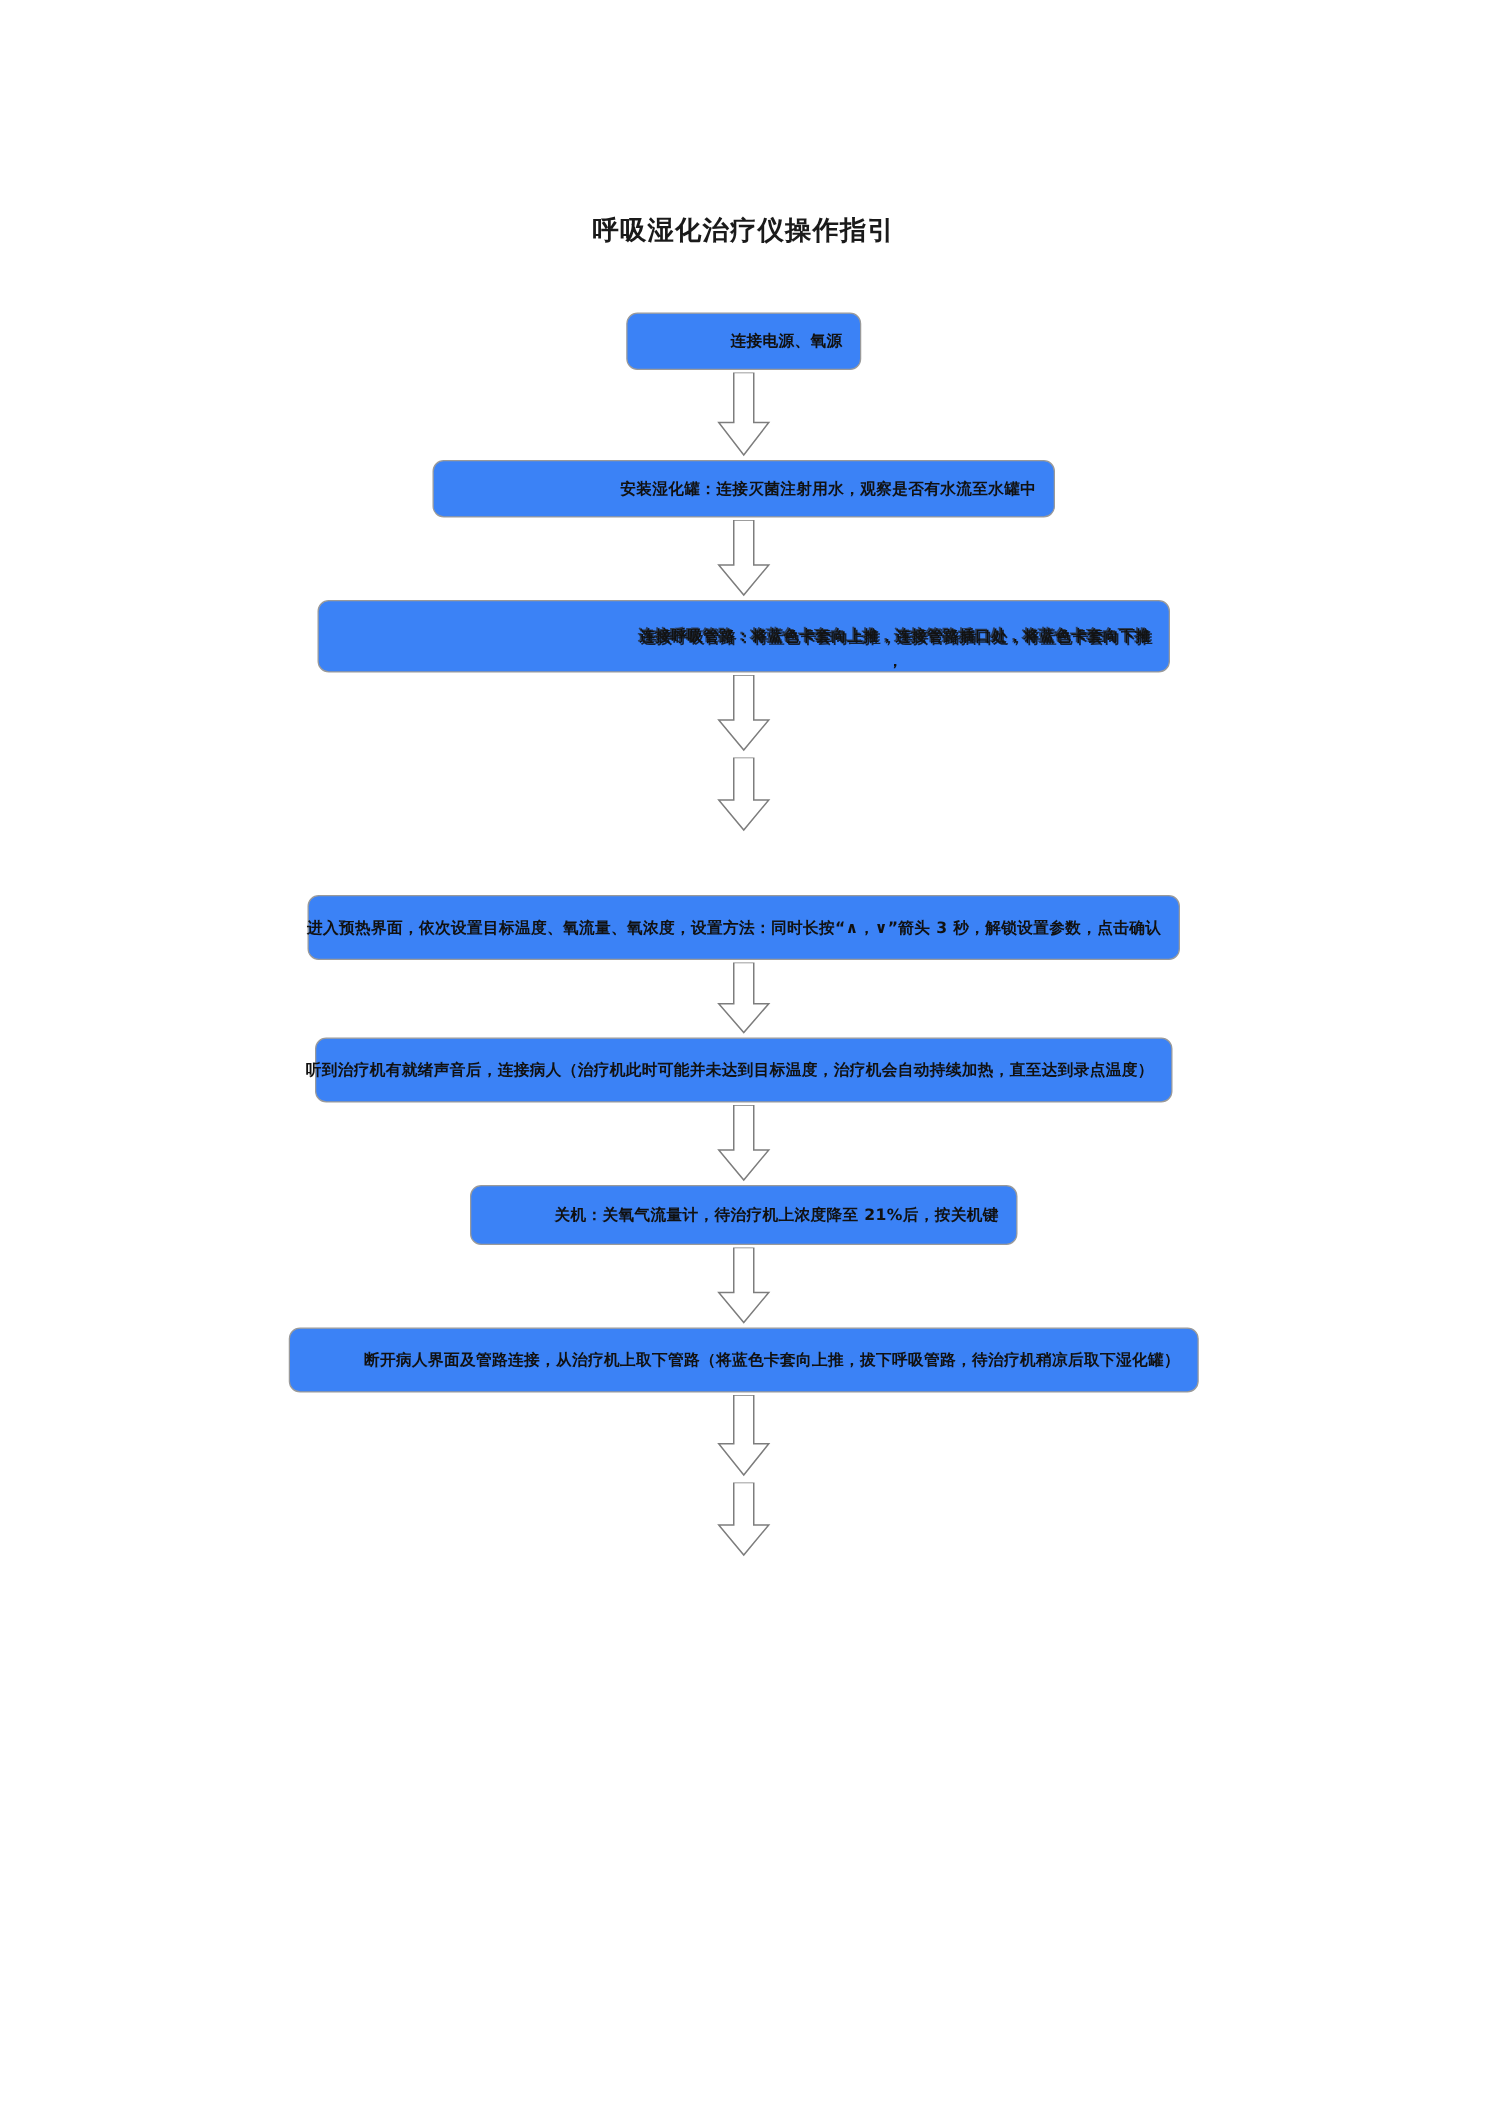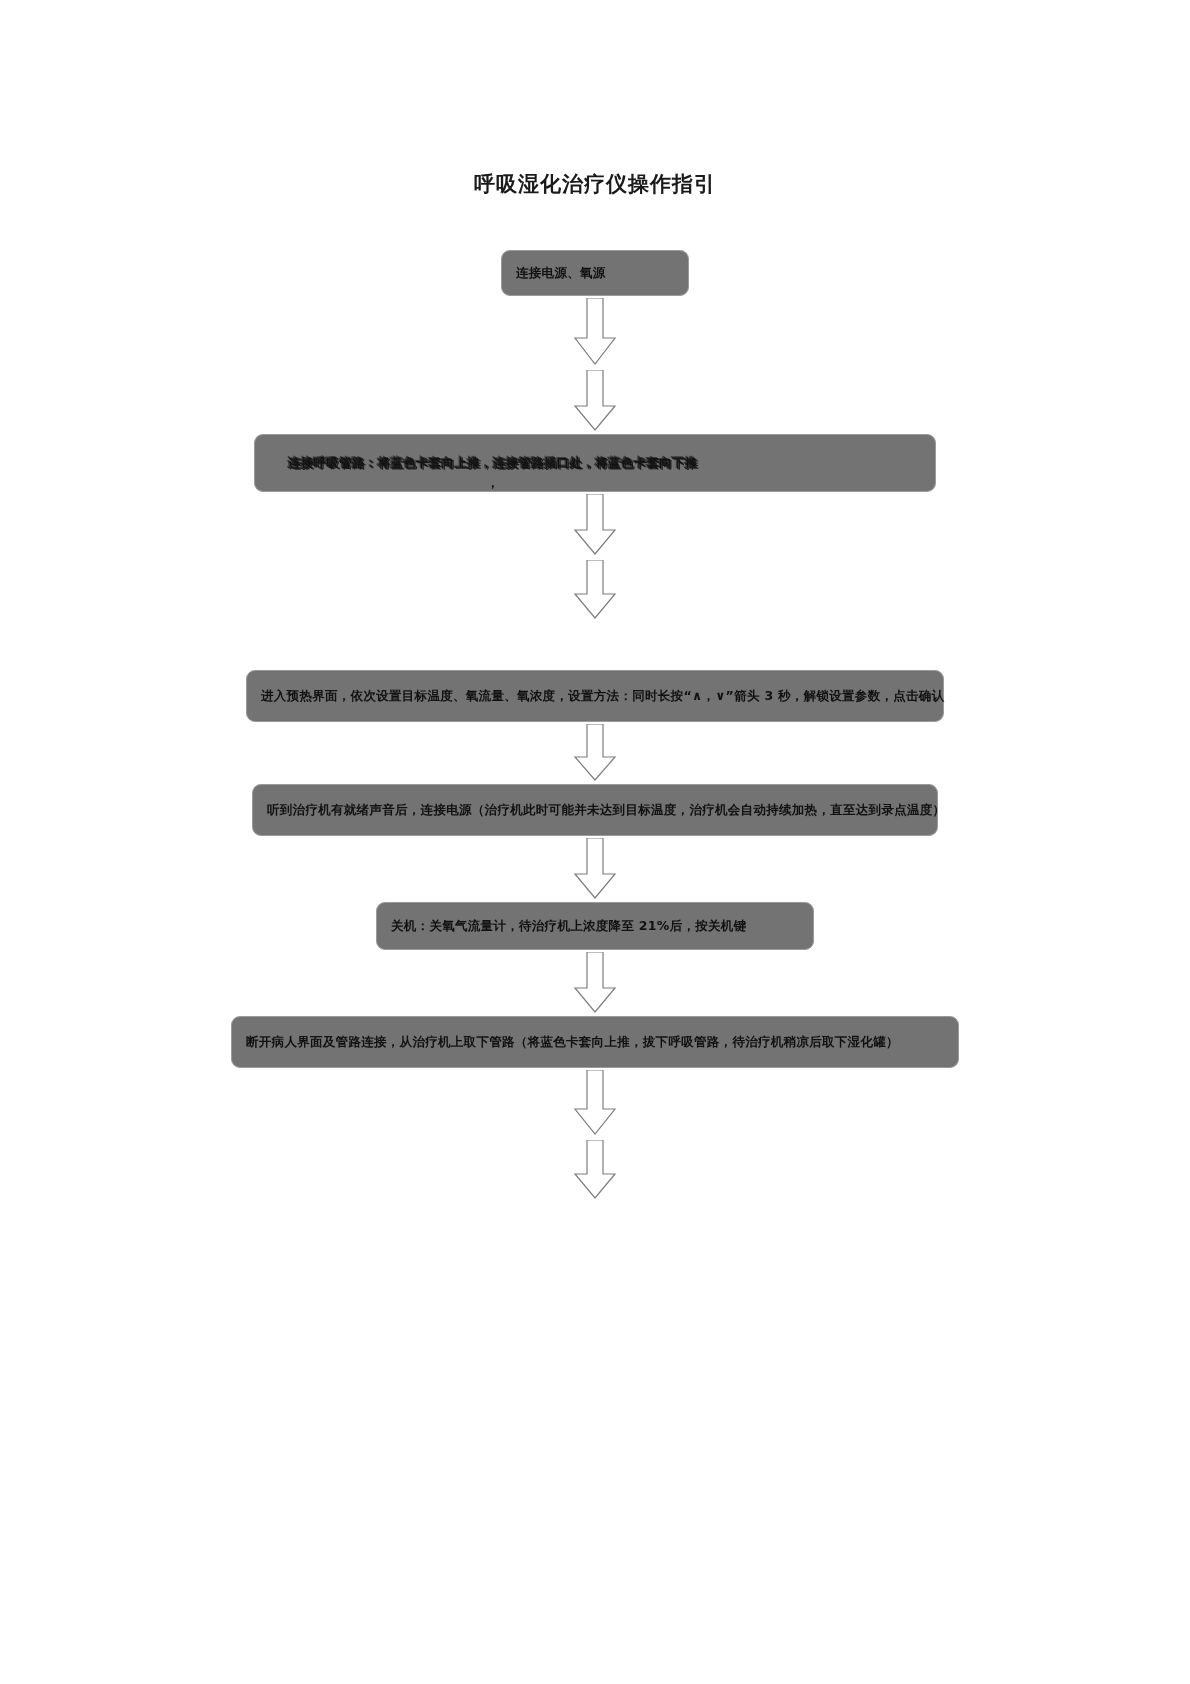--- a/index.html
+++ b/index.html
@@ -48,24 +48,24 @@
     position: relative;
     display: flex;
     justify-content: center;
     align-items: center;
   }
 
   .node {
     box-sizing: border-box;
     border: 1px solid #9a9a9a;
     border-radius: 9px;
-    background: #737373;
+    background: #3b82f6;
     display: flex;
     align-items: center;
-    justify-content: flex-start;
+    justify-content: flex-end;
     text-align: center;
     padding: 4px 14px;
     box-shadow: 0 0 0 0 rgba(0,0,0,0);
   }
 
   .node-text {
     font-family: "DejaVu Sans", "Liberation Sans", sans-serif;
     font-size: 12.5px;
     font-weight: bold;
     line-height: 1.5;
@@ -144,20 +144,25 @@
         <span class="node-text">连接电源、氧源</span>
       </div>
     </div>
 
     <div class="arrow-wrap" style="height:72px">
       <svg class="arrow" width="44" height="68" viewBox="0 0 44 68">
         <polygon points="14,0 30,0 30,40 42,40 22,66 2,40 14,40" fill="#ffffff" stroke="#7d7d7d" stroke-width="1.2"></polygon>
       </svg>
     </div>
 
+    <div class="flow-step">
+      <div class="node n1">
+        <span class="node-text">安装湿化罐：连接灭菌注射用水，观察是否有水流至水罐中</span>
+      </div>
+    </div>
 
     <div class="arrow-wrap" style="height:66px">
       <svg class="arrow" width="44" height="62" viewBox="0 0 44 62">
         <polygon points="14,0 30,0 30,36 42,36 22,60 2,36 14,36" fill="#ffffff" stroke="#7d7d7d" stroke-width="1.2"></polygon>
       </svg>
     </div>
 
     <div class="flow-step">
       <div class="node n2">
         <span class="node-text garbled">
@@ -189,21 +194,21 @@
     </div>
 
     <div class="arrow-wrap" style="height:62px">
       <svg class="arrow" width="44" height="58" viewBox="0 0 44 58">
         <polygon points="14,0 30,0 30,33 42,33 22,56 2,33 14,33" fill="#ffffff" stroke="#7d7d7d" stroke-width="1.2"></polygon>
       </svg>
     </div>
 
     <div class="flow-step">
       <div class="node n5">
-        <span class="node-text">听到治疗机有就绪声音后，连接电源（治疗机此时可能并未达到目标温度，治疗机会自动持续加热，直至达到录点温度）</span>
+        <span class="node-text">听到治疗机有就绪声音后，连接病人（治疗机此时可能并未达到目标温度，治疗机会自动持续加热，直至达到录点温度）</span>
       </div>
     </div>
 
     <div class="arrow-wrap" style="height:66px">
       <svg class="arrow" width="44" height="62" viewBox="0 0 44 62">
         <polygon points="14,0 30,0 30,36 42,36 22,60 2,36 14,36" fill="#ffffff" stroke="#7d7d7d" stroke-width="1.2"></polygon>
       </svg>
     </div>
 
     <div class="flow-step">

